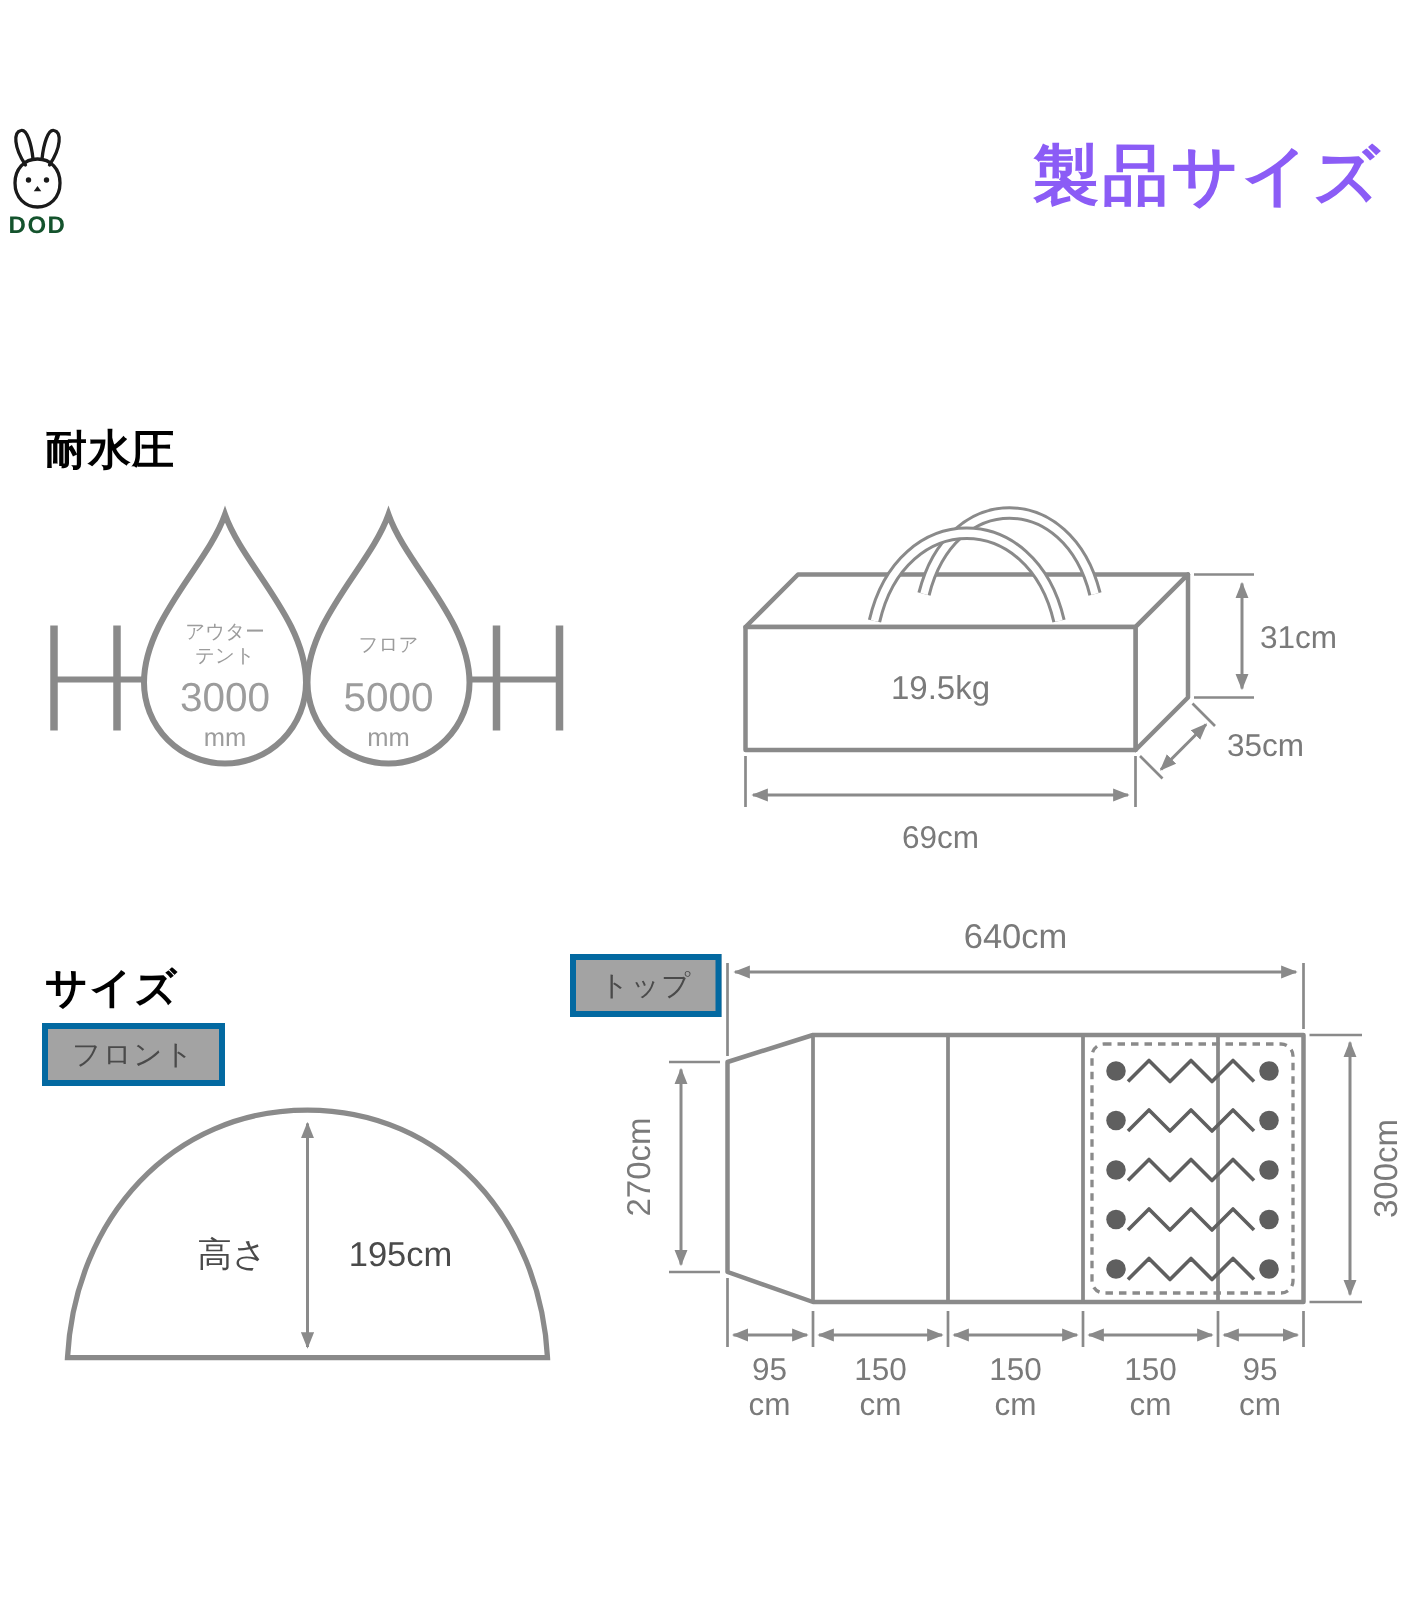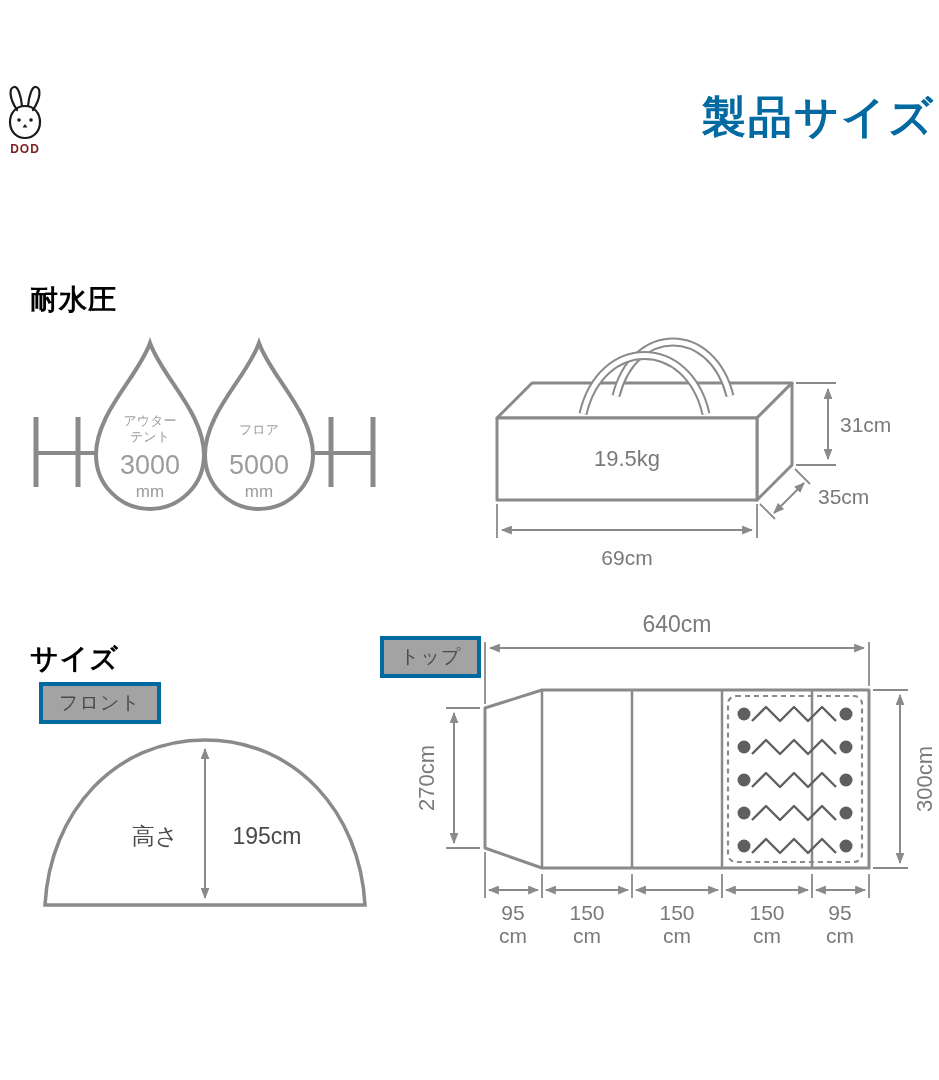--- a/index.html
+++ b/index.html
@@ -5,41 +5,41 @@
   * { margin:0; padding:0; box-sizing:border-box; }
   html,body { background:#ffffff; }
   body { font-family:"Liberation Sans", sans-serif; }
   #screen {
     position:relative; width:939px; height:1080px;
     background:#ffffff; overflow:hidden;
   }
   .abs { position:absolute; }
 
   .page-title {
-    top:88px; right:4px;
-    font-size:44px; font-weight:800; color:#0369a1; letter-spacing:2px;
+    top:88px; right:17px;
+    font-size:44px; font-weight:800; color:#8b5cf6; letter-spacing:2px;
   }
   .logo {
     top:84px; left:-6px; width:62px;
     display:flex; flex-direction:column; align-items:center;
   }
-  .logo-text { font-size:12px; font-weight:800; color:#7f1d1d; letter-spacing:1px; margin-top:2px; }
+  .logo-text { font-size:16px; font-weight:800; color:#14532d; letter-spacing:1px; margin-top:2px; }
 
   .section-heading {
     font-size:28px; font-weight:700; color:#000000; letter-spacing:1px;
   }
   .h-water   { top:281px; left:30px; }
   .h-storage { top:281px; left:487px; }
   .h-size    { top:640px; left:30px; }
 
   .tag-box {
     border:4px solid #0369a1; color:#4a4a4a; background:#a3a3a3;
     font-size:19px; font-weight:400; padding:4px 16px; letter-spacing:1px;
   }
-  .tag-front { top:682px; left:28px;margin-left:11px; }
+  .tag-front { top:682px; left:28px; }
   .tag-top   { top:636px; left:380px; }
 
   svg text { font-family:"Liberation Sans", sans-serif; }
   .t-gray { fill:#7a7a7a; }
   .t-dark { fill:#4a4a4a; }
   .t-drop { fill:#9c9c9c; }
 
   .stroke-line { stroke:#8a8a8a; fill:none; }
   .shape { stroke:#8a8a8a; fill:#ffffff; }
   .ext { stroke:#8a8a8a; stroke-width:1.8; fill:none; }

